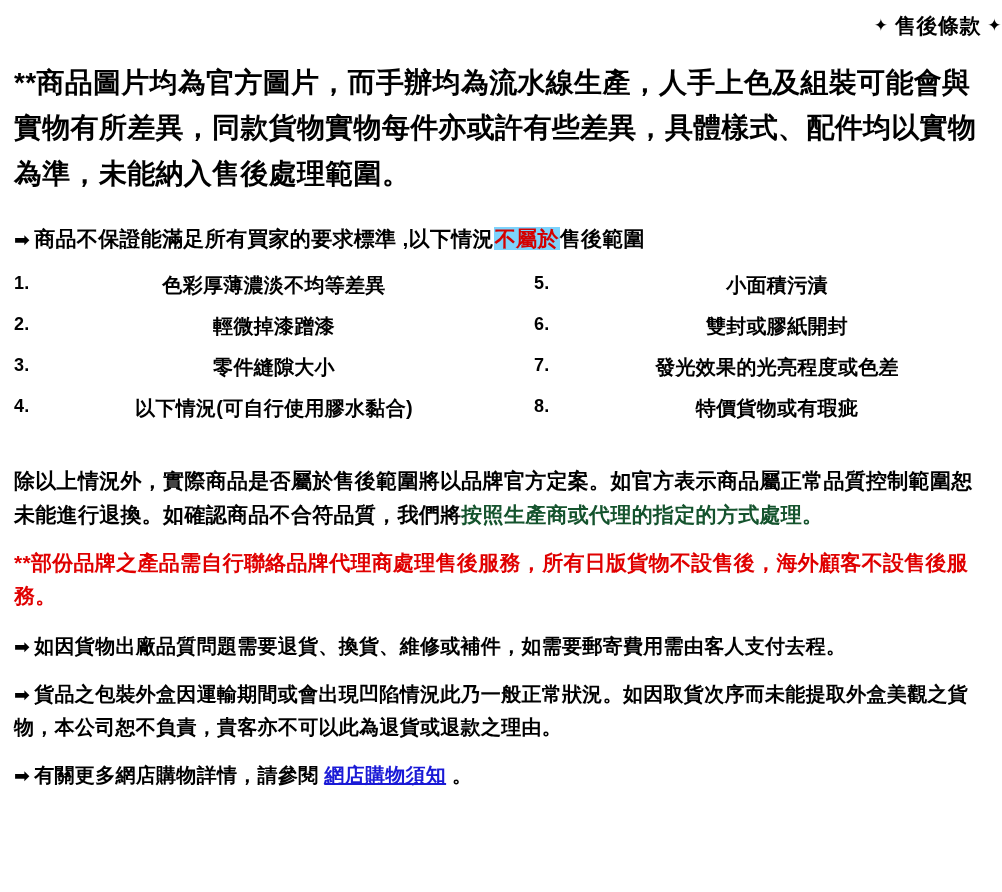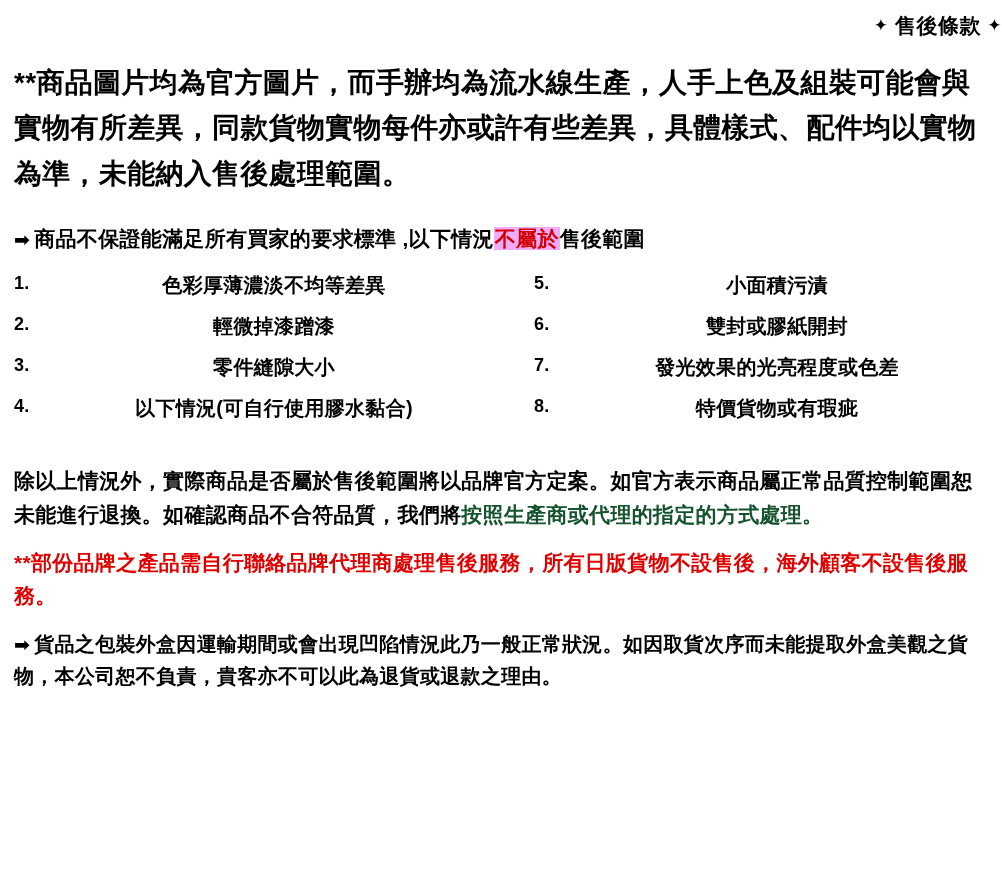--- a/index.html
+++ b/index.html
@@ -47,21 +47,21 @@
     font-weight: bold;
     margin: 26px 16px 0 14px;
     line-height: 1.6;
     letter-spacing: 0.3px;
   }
   .arrow {
     font-size: 19px;
     padding-right: 4px;
   }
   .hl {
-    background: #f0abfc;
+    background: #7dd3fc;
     color: #d40000;
     font-weight: bold;
     padding: 0 1px;
   }
 
   .list-wrap {
     margin: 14px 16px 0 14px;
     display: flex;
     gap: 0px;
   }
@@ -174,20 +174,26 @@
       </div>
     </div>
   </div>
 
   <div class="para2">
     <span>除以上情況外，實際商品是否屬於售後範圍將以品牌官方定案。如官方表示商品屬正常品質控制範圍恕未能進行退換。如確認商品不合符品質，我們將</span><span class="gray">按照生產商或代理的指定的方式處理。</span>
   </div>
 
   <div class="red-para">**部份品牌之產品需自行聯絡品牌代理商處理售後服務，所有日版貨物不設售後，海外顧客不設售後服務。</div>
 
+  <div class="note">
+    <span class="arrow">➡</span><span>如因貨物出廠品質問題需要退貨、換貨、維修或補件，如需要郵寄費用需由客人支付去程。</span>
+  </div>
 
   <div class="note tight">
     <span class="arrow">➡</span><span>貨品之包裝外盒因運輸期間或會出現凹陷情況此乃一般正常狀況。如因取貨次序而未能提取外盒美觀之貨物，本公司恕不負責，貴客亦不可以此為退貨或退款之理由。</span>
   </div>
 
 
+  <div class="note tight">
+    <span class="arrow">➡</span><span>有關更多網店購物詳情，請參閱 </span><a class="link" href="#">網店購物須知</a><span> 。</span>
+  </div>
 
 </div>
 
 </body></html>

